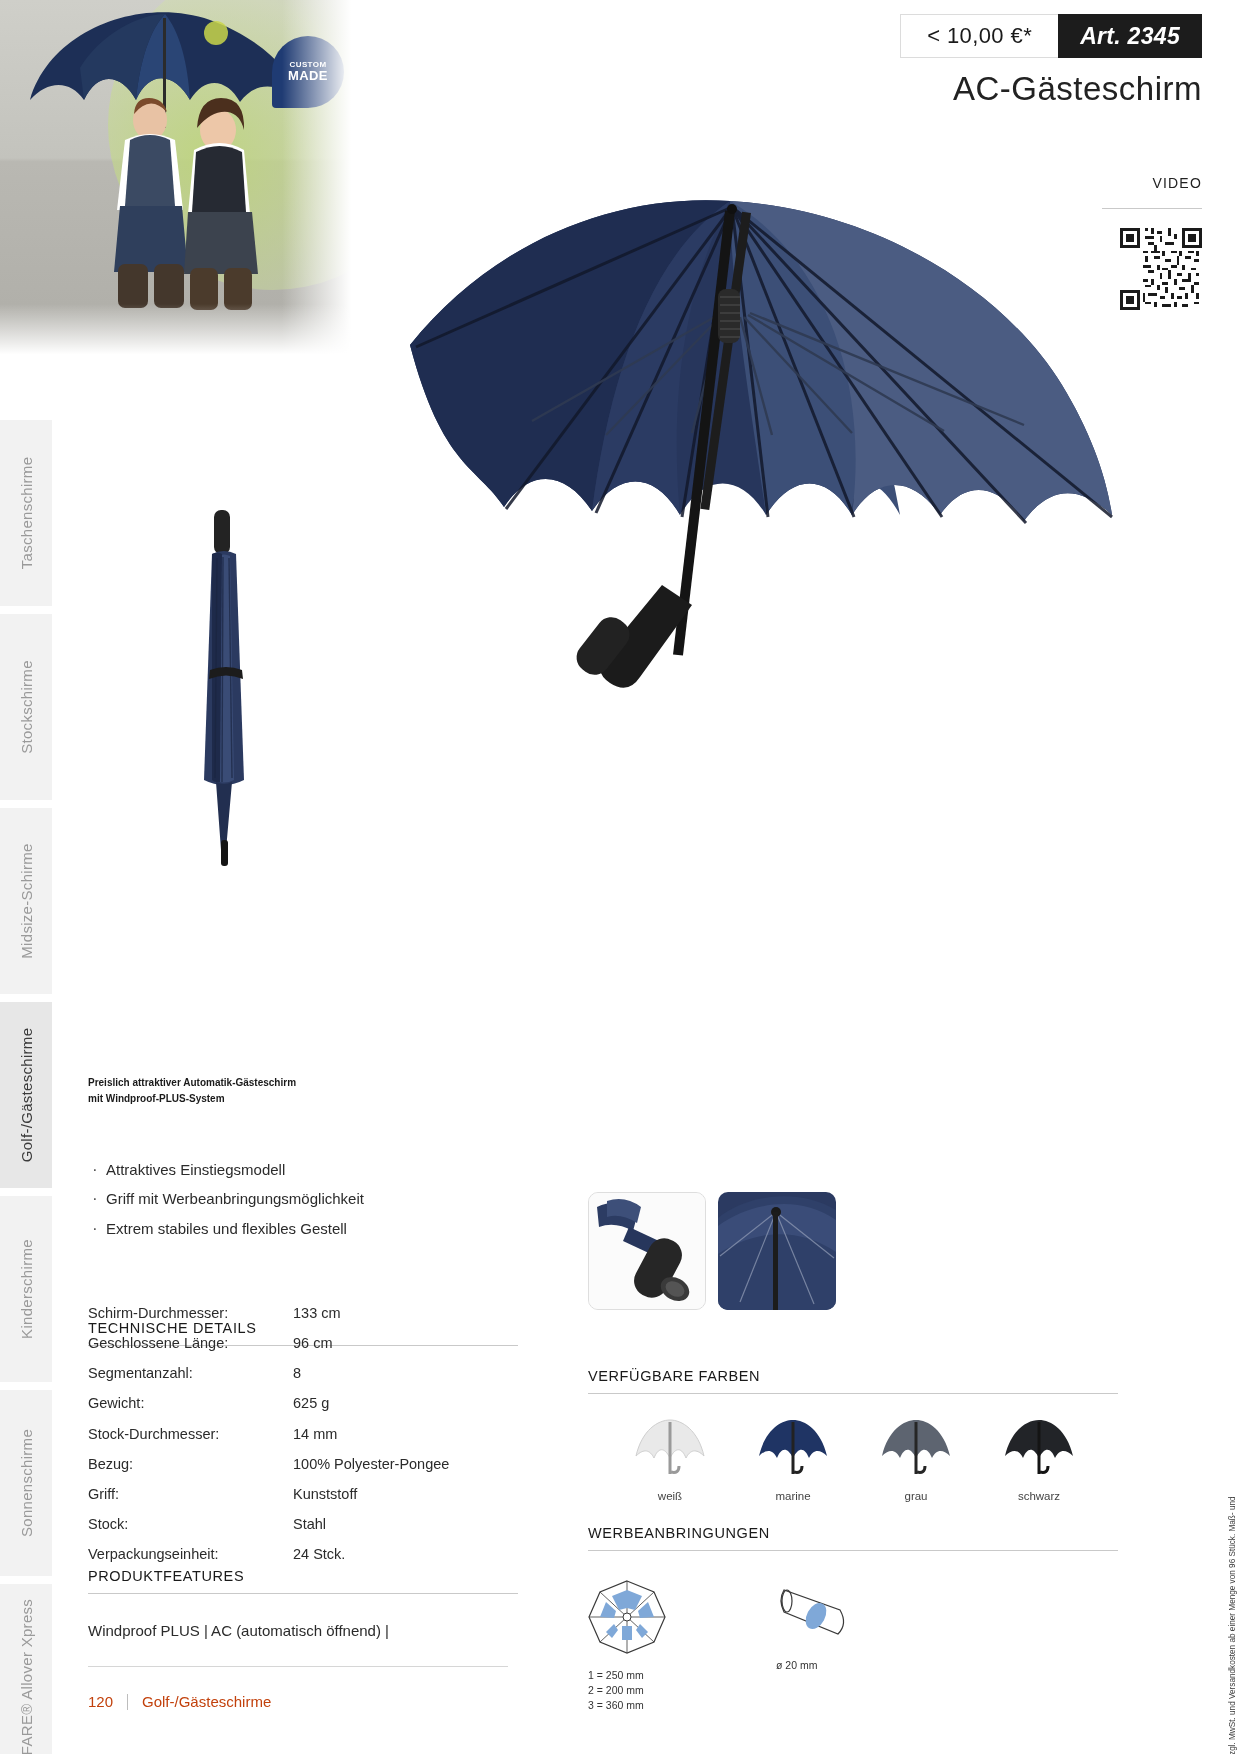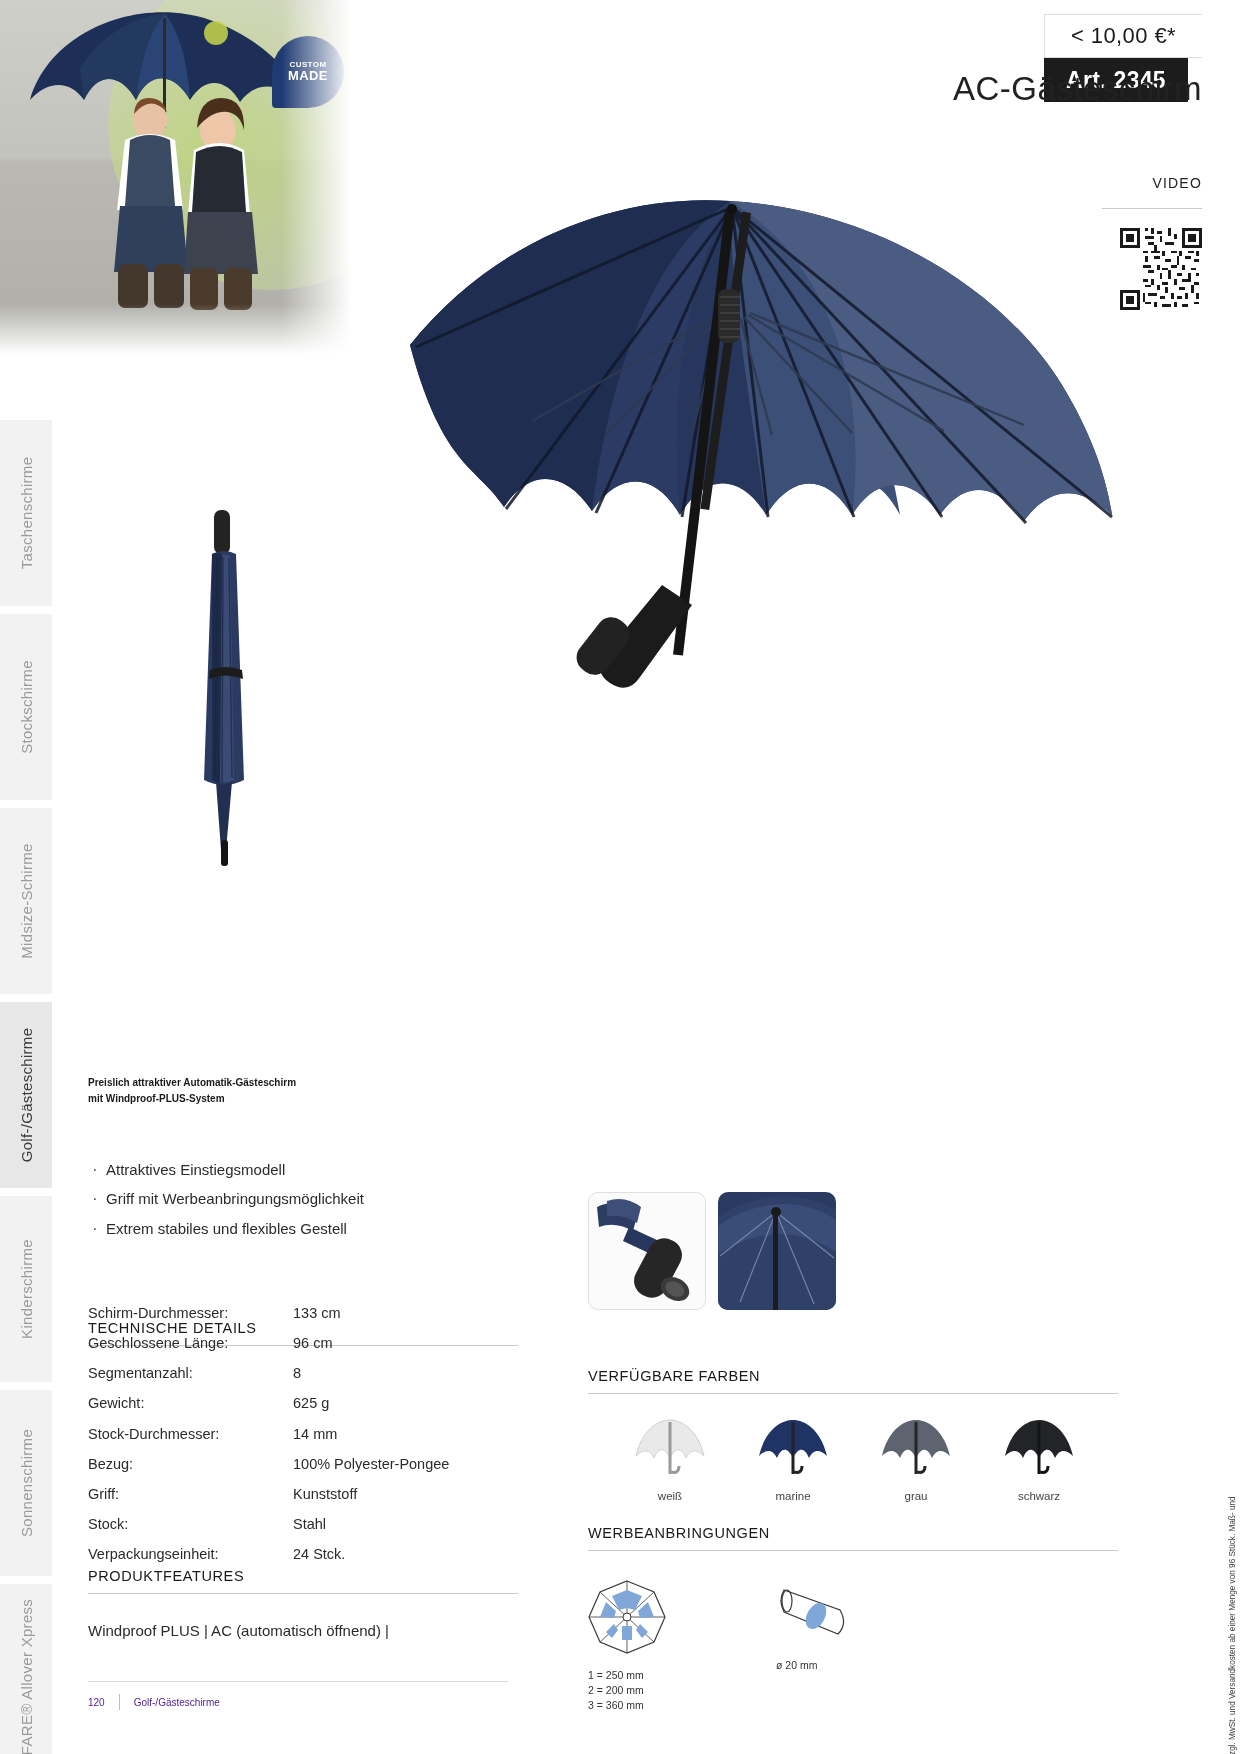--- a/index.html
+++ b/index.html
@@ -31,41 +31,42 @@
     white-space:nowrap;
     font-size:15px;
     color:#9a9a9a;
     letter-spacing:0.3px;
   }
   .tab.active span { color:#3b3b3b; }
 
   
   .header-wrap {
     position:absolute; right:38px; top:14px;
-    display:flex; align-items:flex-start;flex-direction:column;
+    display:flex; align-items:flex-start;
   }
   .price-box {
     border:1px solid #dcdcdc;
     border-right:none;
     height:44px;
     padding:0 26px;
     display:flex; align-items:center;
     font-size:22px;
     color:#1a1a1a;
     letter-spacing:0.4px;
   }
   .art-box {
     background:#1c1c1c;
     color:#ffffff;
     height:44px;
     padding:0 22px;
     display:flex; align-items:center;
     font-size:23px;
     font-weight:bold;
     letter-spacing:0.3px;
+    font-style:italic;
   }
   .product-title {
     position:absolute; right:38px; top:70px;
     font-size:33px;
     font-weight:300;
     color:#222;
     letter-spacing:0.5px;
   }
 
   
@@ -188,23 +189,23 @@
     transform-origin:right top;
     transform:rotate(-90deg) translate(-100%, 0);
     font-size:8.2px; line-height:1.65; color:#3a3a3a;
     text-align:left;
   }
 
   
   .footer {
     position:absolute; left:88px; bottom:44px; width:420px;
     display:flex; align-items:center; gap:14px;
-    font-size:10px; color:#4c1d95;
+    font-size:15px; color:#c2410c;
     border-top:1px solid #d6d6d6;
-    padding-top:12px;
+    padding-top:26px;
   }
   .footer .bar { width:1px; height:16px; background:#bdbdbd; }
 </style>
 </head>
 <body>
 
 <div class="tab-rail">
   <div class="tab">
     <span>Taschenschirme</span>
   </div>

